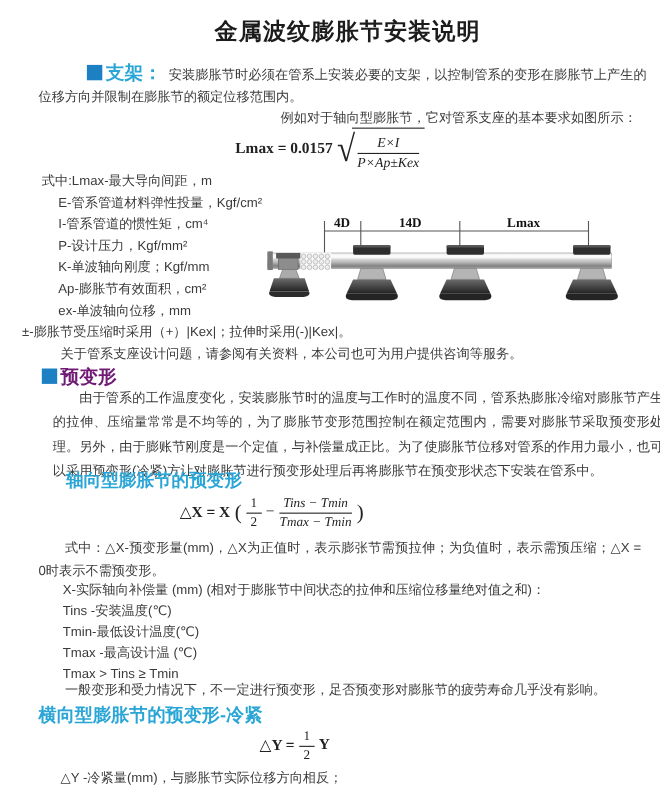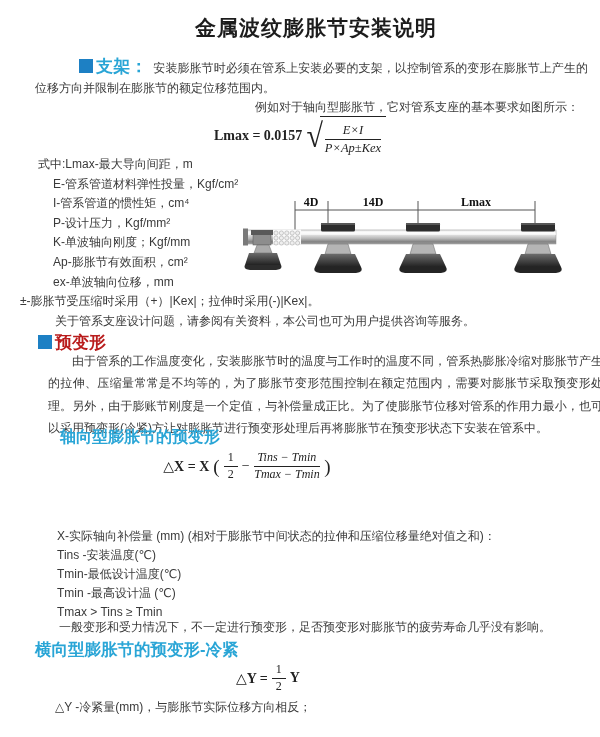--- a/index.html
+++ b/index.html
@@ -4,21 +4,21 @@
 <style>
   html,body{margin:0;padding:0;background:#fff;}
   .page{position:relative;width:600px;height:737px;background:#ffffff;overflow:hidden;
         font-family:"Liberation Sans","DejaVu Sans",sans-serif;color:#3a3a3a;}
   .abs{position:absolute;}
   .doc-title{top:14px;left:0;width:600px;text-align:center;font-size:21px;font-weight:bold;
              color:#1c1c1c;letter-spacing:1px;font-family:Liberation Sans, sans-serif;padding-left:16px;}
   .body-txt{font-size:12px;line-height:20px;text-align:justify;}
   .sq{display:inline-block;width:14px;height:14px;background:#1d80c4;margin-right:3px;vertical-align:-1px;}
   .sec-head-inline{font-size:17px;font-weight:bold;color:#29a5d6;margin-right:6px;padding-left:44px;}
-  .sec-head{font-size:17px;font-weight:bold;color:#b91c1c;}
+  .sec-head{font-size:17px;font-weight:bold;color:#701a75;}
   .sub-head{font-size:16px;font-weight:bold;color:#29a5d6;}
   .p1{top:57px;left:35px;width:553px;}
   .p1b{top:99px;left:59px;width:520px;font-size:12px;text-align:right;}
   .formula{display:flex;align-items:center;justify-content:center;gap:4px;
            font-family:"Liberation Serif","DejaVu Serif",serif;color:#222;}
   .f1{top:116px;left:0;width:600px;align-items:center;}
   .f-lhs{font-weight:bold;font-size:14px;}
   .rad{display:inline-flex;align-items:center;}
   .rad-sign{font-size:30px;line-height:28px;font-weight:400;margin-right:-3px;transform:scaleY(1.12);}
   .rad-body{display:inline-flex;flex-direction:column;align-items:stretch;border-top:1.5px solid #222;
@@ -180,26 +180,27 @@
       <span class="fr-den">2</span>
     </span>
     <span>−</span>
     <span class="frac it">
       <span class="fr-num">Tins − Tmin</span>
       <span class="fr-den">Tmax − Tmin</span>
     </span>
     <span class="paren">)</span>
   </div>
 
+  <div class="abs p3 body-txt">式中：△X-预变形量(mm)，△X为正值时，表示膨张节需预拉伸；为负值时，表示需预压缩；△X = 0时表示不需预变形。</div>
   <div class="abs xdef">X-实际轴向补偿量 (mm) (相对于膨胀节中间状态的拉伸和压缩位移量绝对值之和)：</div>
 
   <div class="abs temps">
     <div>Tins -安装温度(℃)</div>
     <div>Tmin-最低设计温度(℃)</div>
-    <div>Tmin -最高设计温 (℃)</div>
+    <div>Tmax -最高设计温 (℃)</div>
     <div>Tmax &gt; Tins ≥ Tmin</div>
   </div>
 
   <div class="abs note2">一般变形和受力情况下，不一定进行预变形，足否预变形对膨胀节的疲劳寿命几乎没有影响。</div>
 
   <div class="abs sub2 sub-head">横向型膨胀节的预变形-冷紧</div>
 
   <div class="abs formula f3">
     <span class="f-lhs">△Y =</span>
     <span class="frac">

